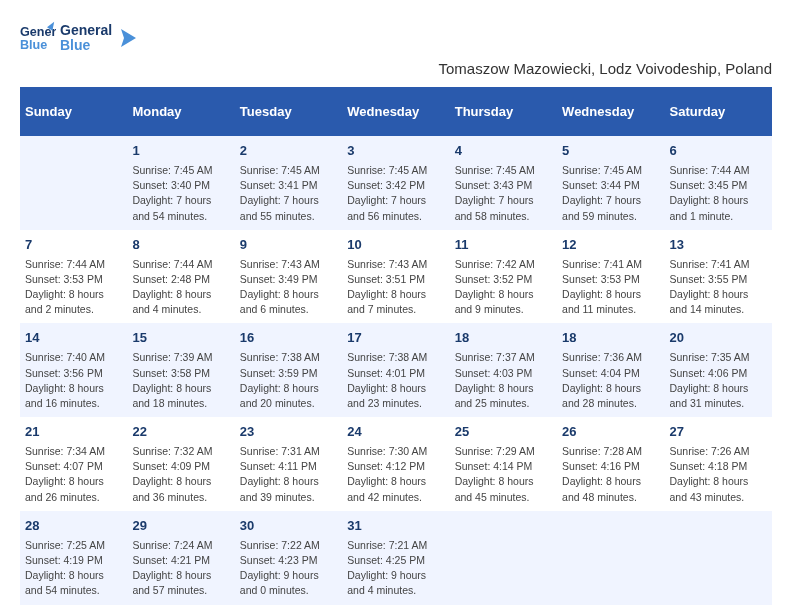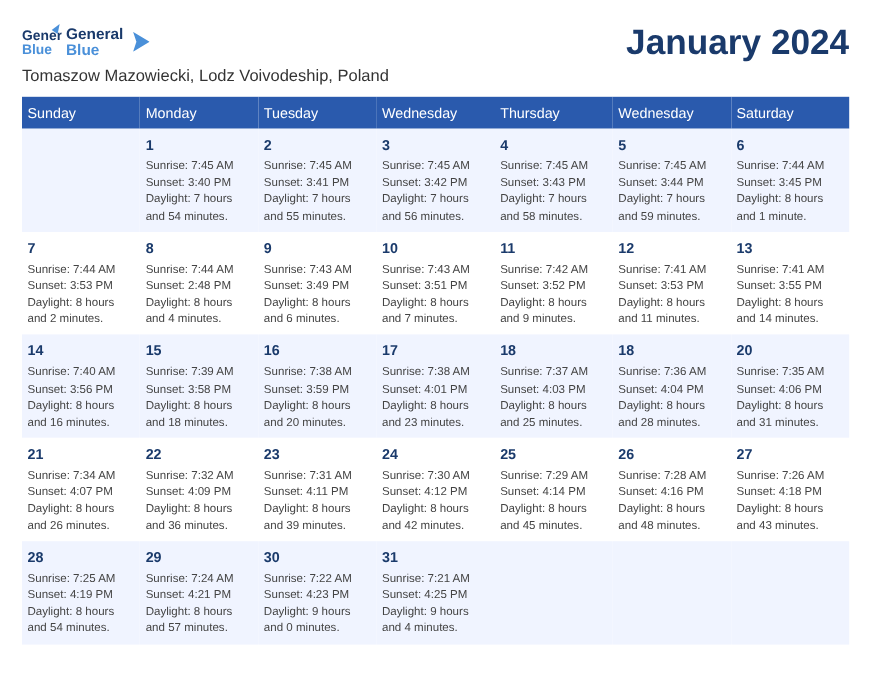--- a/index.html
+++ b/index.html
@@ -27,37 +27,37 @@
     }
     .title {
       font-size: 32px;
       font-weight: bold;
       color: #1a3a6b;
       text-align: right;
     }
     .subtitle {
       font-size: 15px;
       color: #333;
-      text-align: left;
+      text-align: right;
       margin-bottom: 10px;
     }
     table {
       width: 100%;
       border-collapse: collapse;
       font-size: 11px;
     }
     thead tr {
       background-color: #2a5aad;
       color: #fff;
     }
     thead th {
-      padding: 7px 5px;
+      padding: 17px 5px;
       text-align: left;
       font-size: 13px;
-      font-weight: normal;
+      font-weight: bold;
     }
     tbody tr {
       vertical-align: top;
     }
     tbody tr:nth-child(odd) {
       background-color: #f0f4ff;
     }
     tbody tr:nth-child(even) {
       background-color: #ffffff;
     }
@@ -91,21 +91,20 @@
       <polygon points="30,8 38,2 36,12" fill="#4a90d9"></polygon>
     </svg>
     <div style="display:flex;flex-direction:column;line-height:1.1;">
       <span style="font-size:14px;font-weight:bold;color:#1a3a6b;">General</span>
       <span style="font-size:14px;font-weight:bold;color:#4a90d9;">Blue</span>
     </div>
     <svg width="20" height="18" viewBox="0 0 20 18">
       <polygon points="5,18 20,9 5,0 8,9" fill="#4a90d9"></polygon>
     </svg>
   </div>
-  <div class="title">January 2024</div>
 </div>
 
 <div class="subtitle">Tomaszow Mazowiecki, Lodz Voivodeship, Poland</div>
 
 <table>
   <thead>
     <tr>
     <th>Sunday</th>
         <th>Monday</th>
         <th>Tuesday</th>

